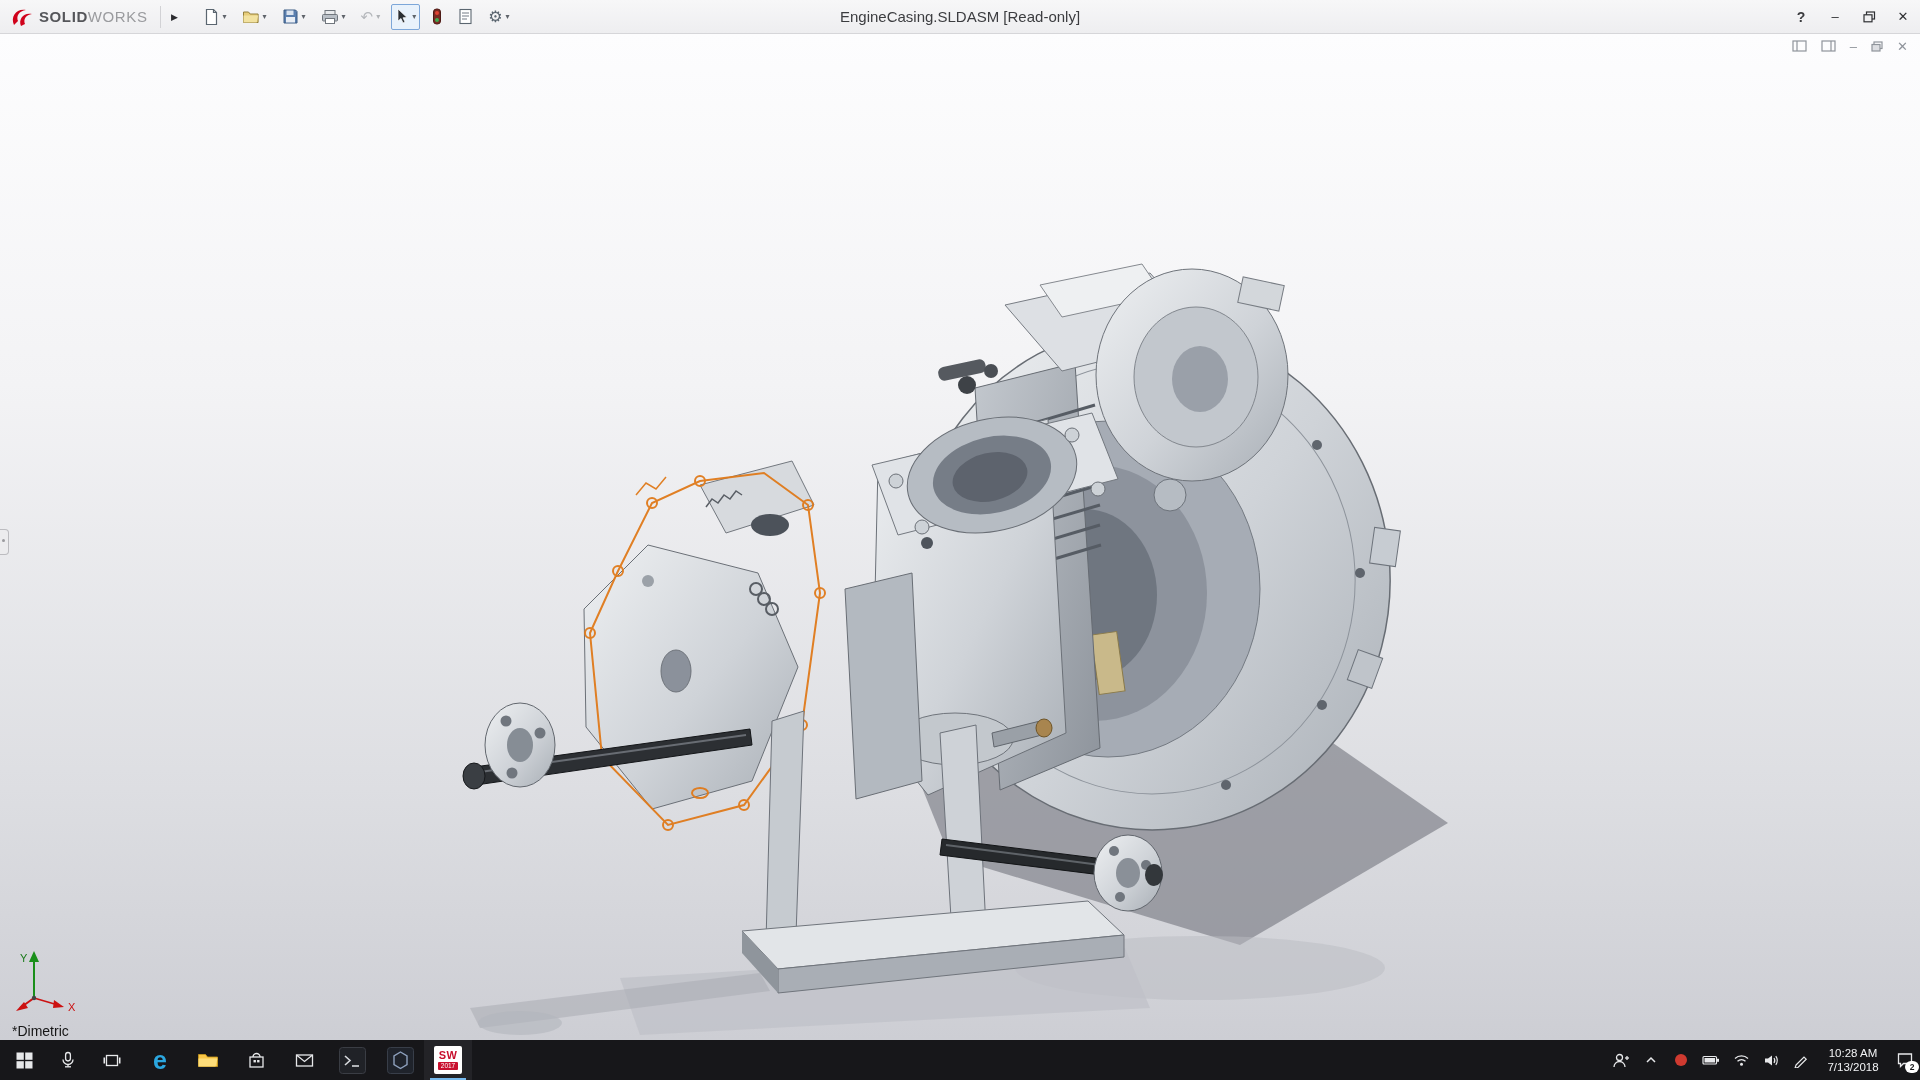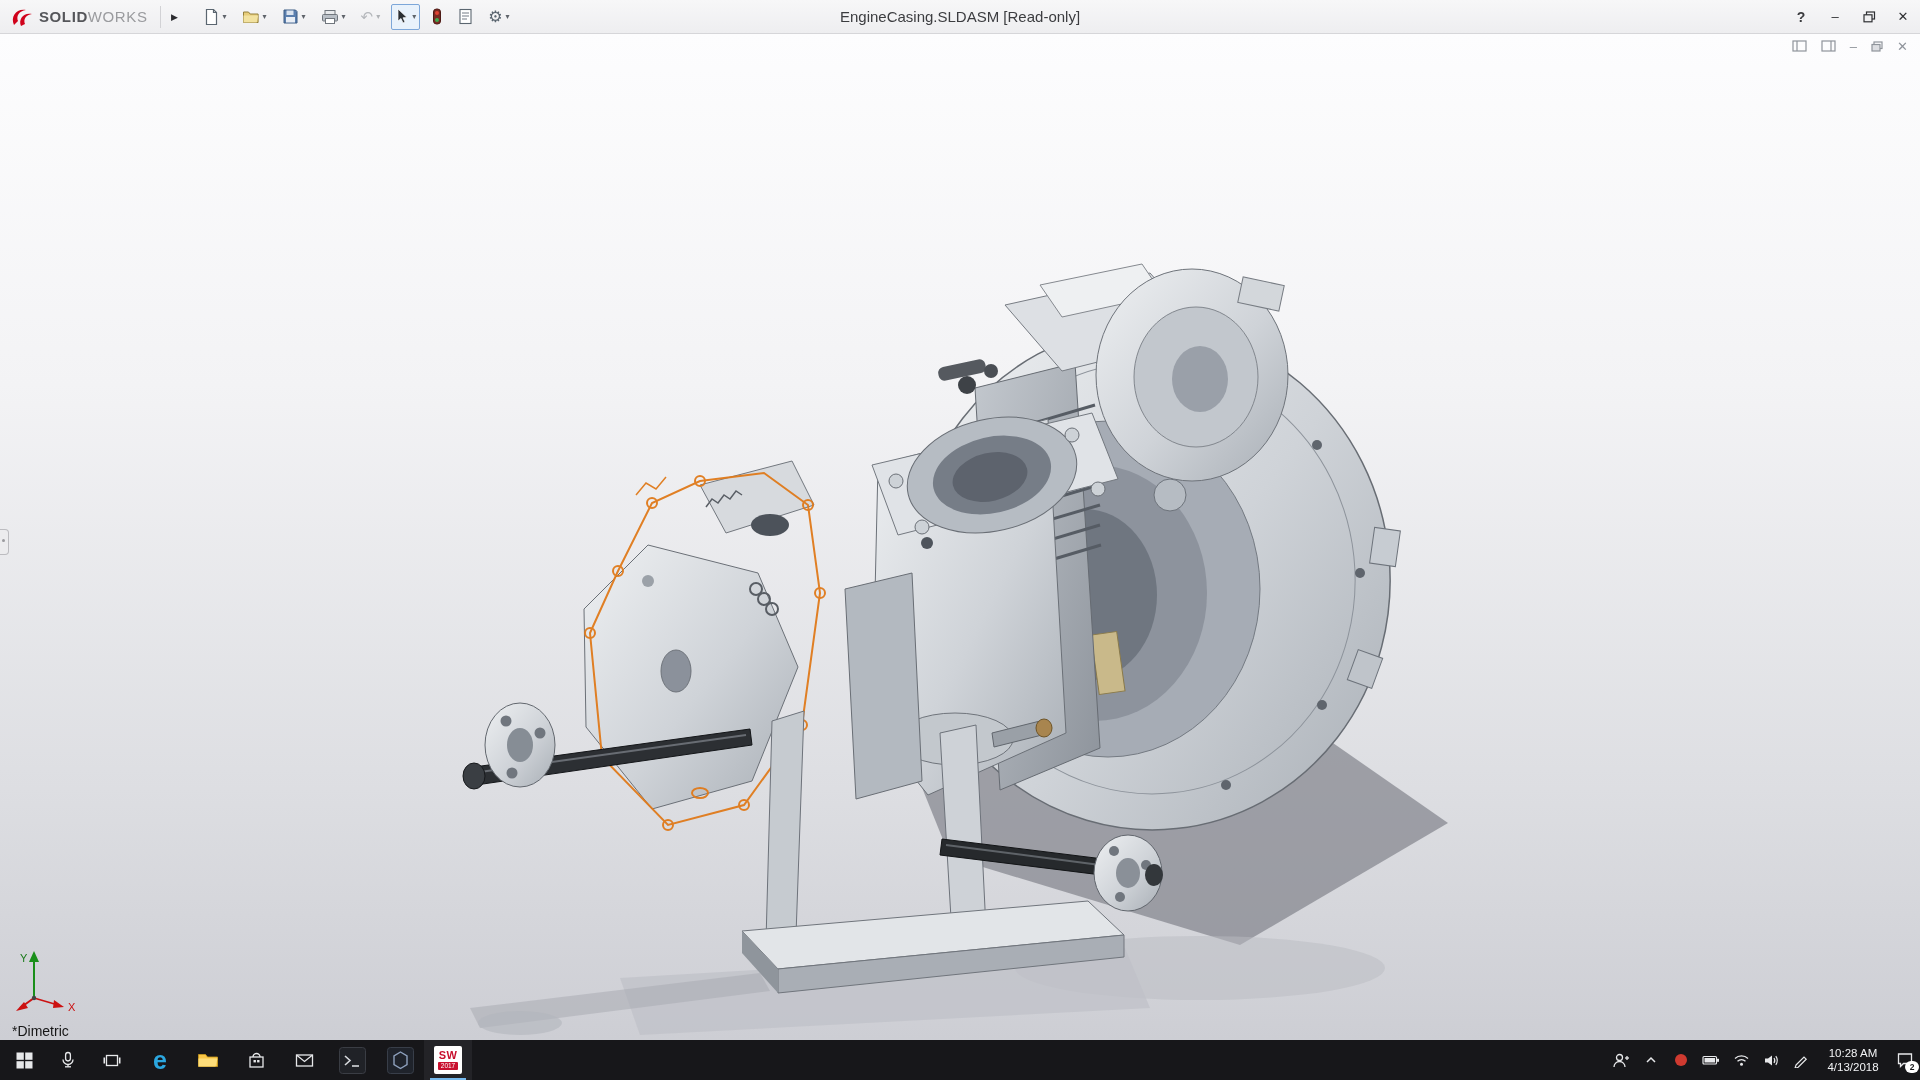--- a/index.html
+++ b/index.html
@@ -462,21 +462,21 @@
           <path d="M12.8 3.2 a7.5 7.5 0 0 1 0 8.6" fill="none" stroke="#e7e8ea" stroke-width="1.2"></path>
         </svg>
       </button>
       <button class="tray-btn">
         <svg width="16" height="16" viewBox="0 0 16 16">
           <path d="M3 13 l8 -8 2.2 2.2 -8 8 -3.2 1 Z" fill="none" stroke="#e7e8ea" stroke-width="1.2"></path>
         </svg>
       </button>
       <div class="clock">
         <div>10:28 AM</div>
-        <div>4/13/2018</div>
+        <div>7/13/2018</div>
       </div>
       <button class="tray-btn">
         <svg width="18" height="16" viewBox="0 0 18 16">
           <path d="M2.5 2 h13 v9.5 h-8 l-3 3 v-3 h-2 Z" fill="none" stroke="#e7e8ea" stroke-width="1.3"></path>
         </svg>
         <span class="badge">2</span>
       </button>
     </div>
   </footer>
 

